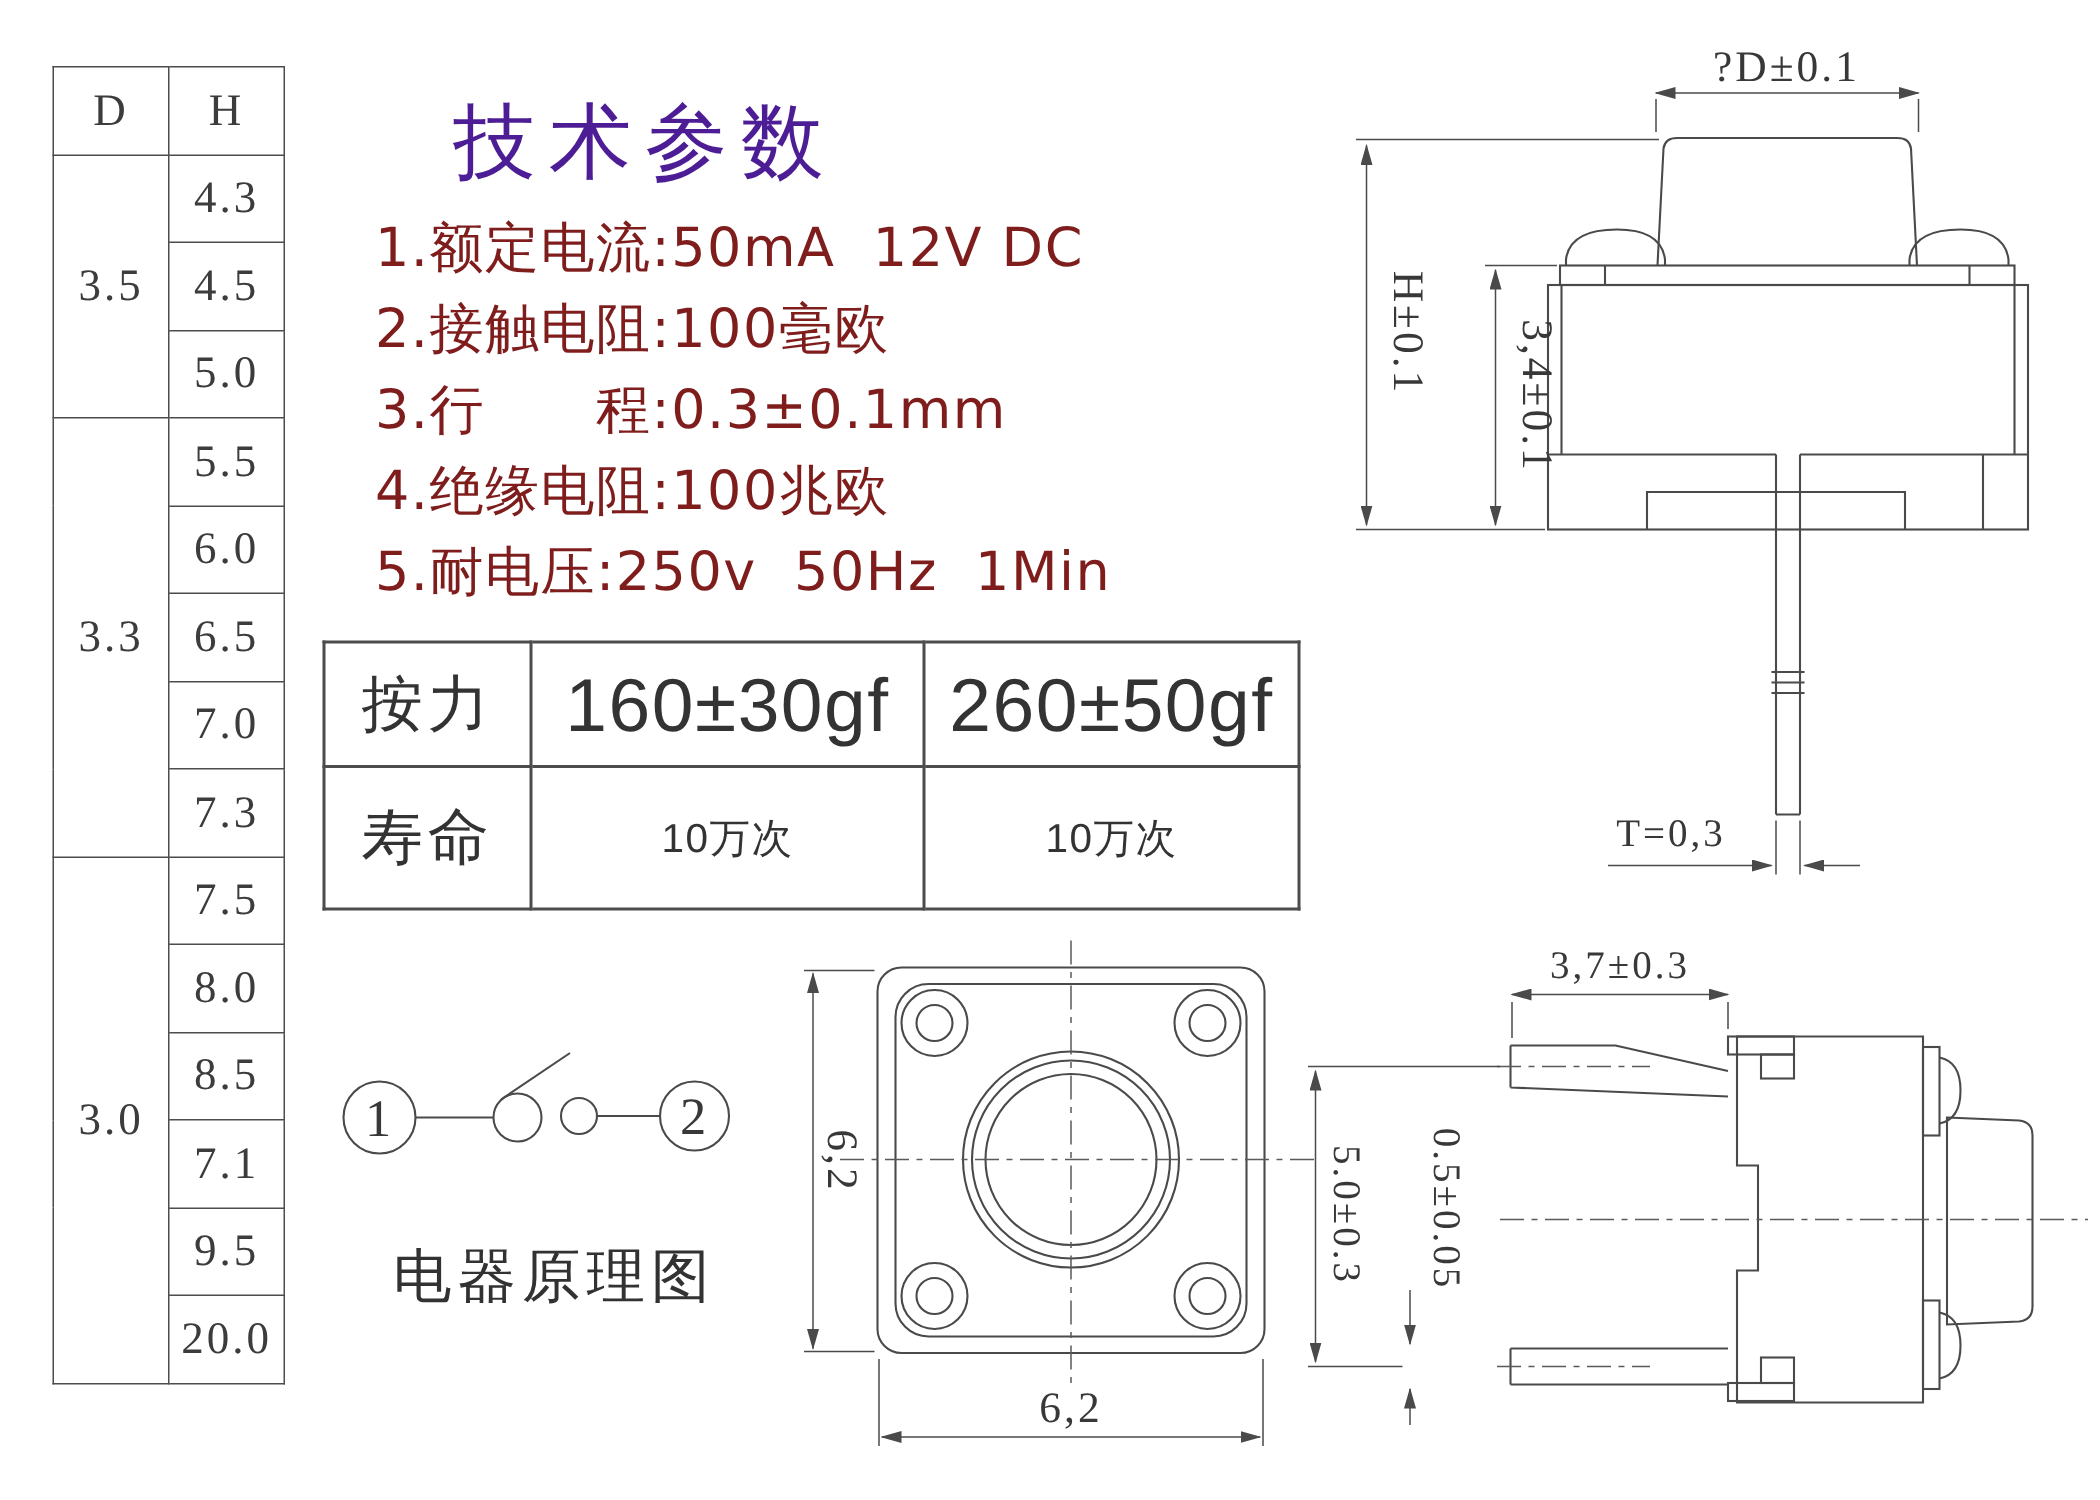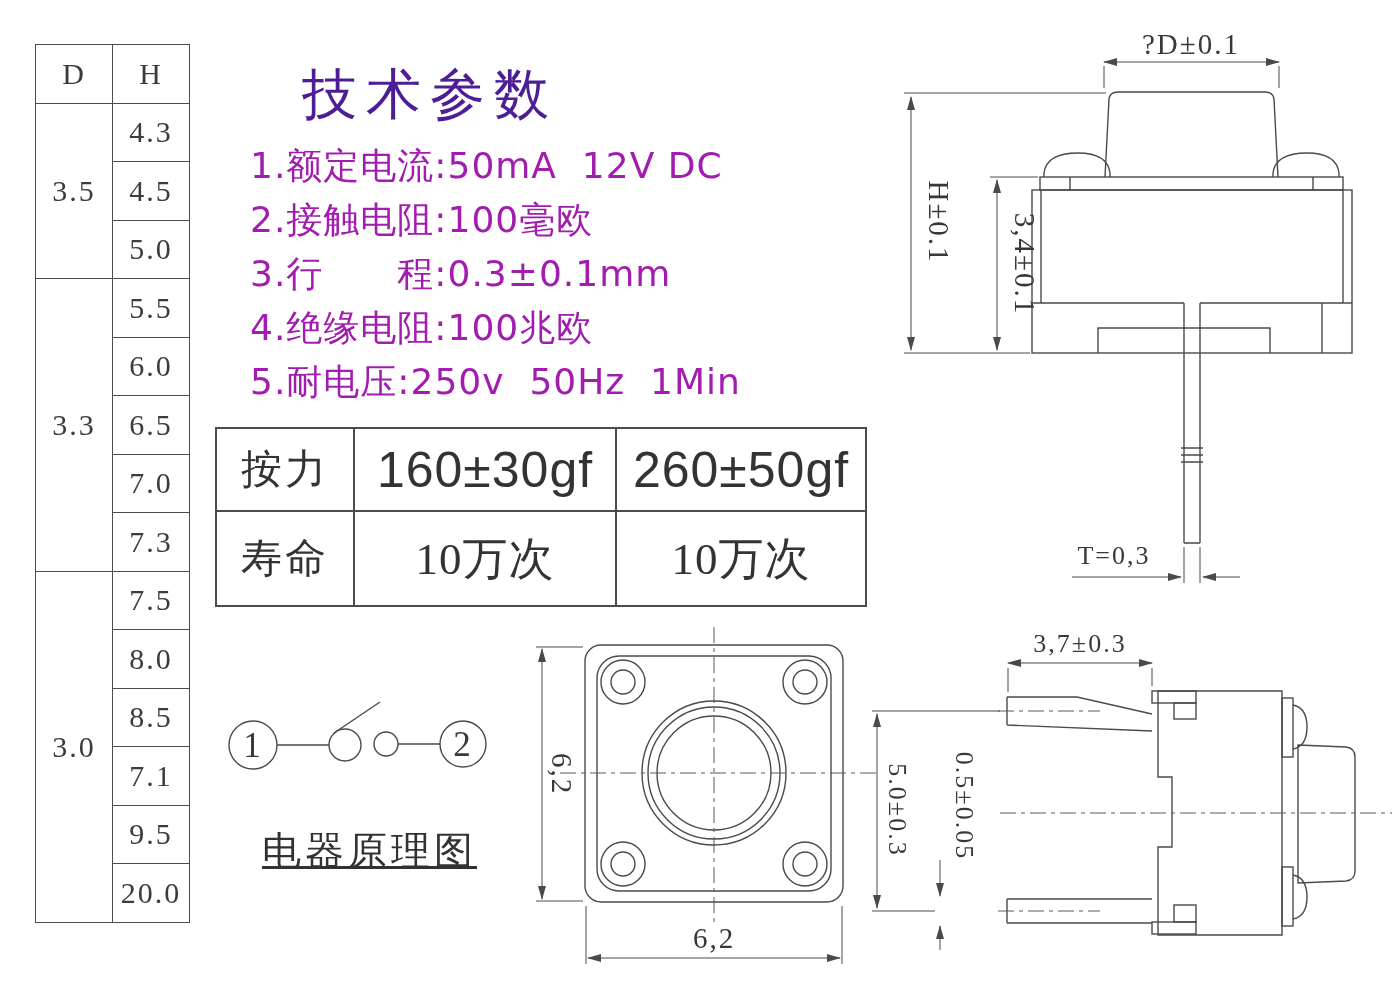--- a/index.html
+++ b/index.html
@@ -11,34 +11,34 @@
   .dh-table th,.dh-table td{
       border:1.6px solid #4c4c4c;width:76px;height:57.5px;padding:0;
       text-align:center;vertical-align:middle;
       font-family:"Liberation Serif","DejaVu Serif",serif;
       font-size:30px;color:#3c3c3c;font-weight:normal;letter-spacing:2px;}
 
   
   .title{position:absolute;left:302px;top:58px;font-size:55px;color:#4c1d95;
          letter-spacing:9px;font-weight:500;white-space:pre;}
   .params{position:absolute;left:250px;top:139px;}
-  .param-line{font-size:36px;line-height:54px;color:#a21caf;white-space:pre;letter-spacing:1px;}
+  .param-line{font-size:36px;line-height:54px;color:#7f1d1d;white-space:pre;letter-spacing:1px;}
 
   
   .spec-table{position:absolute;left:215px;top:427px;border-collapse:collapse;table-layout:fixed;}
   .spec-table td{border:2px solid #4c4c4c;text-align:center;vertical-align:middle;padding:0;color:#333;}
   .spec-table .c0{width:136px;} .spec-table .c1{width:260px;} .spec-table .c2{width:248px;}
   .spec-table .r0 td{height:81px;} .spec-table .r1 td{height:93px;}
   .spec-label{font-size:41px;letter-spacing:3px;}
   .spec-val{font-family:"Liberation Sans","DejaVu Sans",sans-serif;font-size:50px;letter-spacing:1px;}
-  .spec-val-sm{font-size:45px;font-family:Liberation Serif, serif;}
+  .spec-val-sm{font-size:27px;}
 
   
   .circuit-caption{position:absolute;left:262px;top:824px;font-size:39px;color:#323232;
-                   letter-spacing:4px;white-space:pre;text-decoration:underline;}
+                   letter-spacing:4px;white-space:pre;}
 
   
   .dwg{position:absolute;}
   .dwg .ln{stroke:#4a4a4a;stroke-width:1.4;fill:none;}
   .dwg .dim{stroke:#4a4a4a;stroke-width:1;fill:none;}
   .dwg .cl{stroke:#5a5a5a;stroke-width:1;fill:none;stroke-dasharray:16 5 4 5;}
   .dwg text{font-family:"Liberation Serif","DejaVu Serif",serif;fill:#383838;letter-spacing:2px;}
   .dwg .dtxt{font-size:29px;}
   .dwg .dtxt-sm{font-size:26px;}
   .dwg .term{font-size:35px;}

